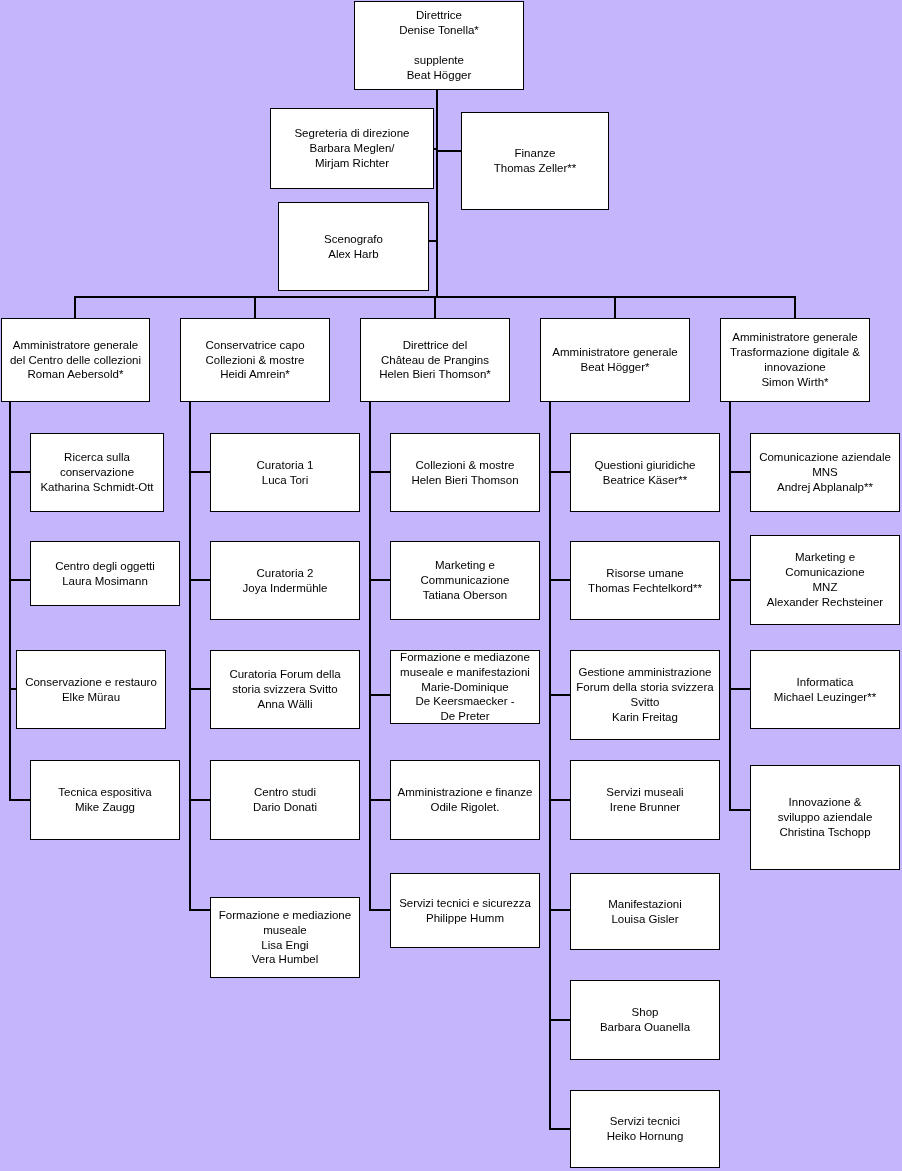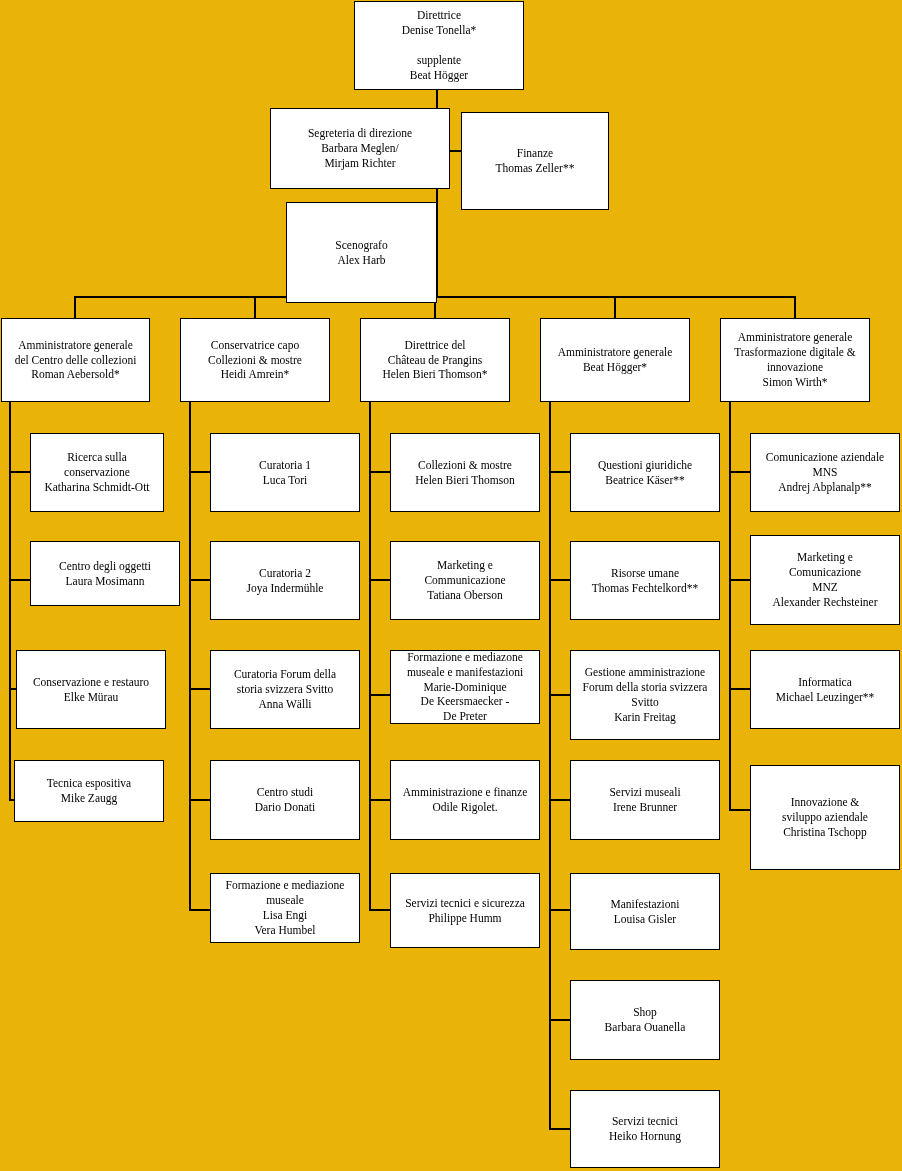--- a/index.html
+++ b/index.html
@@ -1,21 +1,21 @@
 <!DOCTYPE html>
 <html><head>
 <meta charset="utf-8">
 <style>
   * { margin:0; padding:0; box-sizing:border-box; }
   html,body { background:#ffffff; }
   .canvas {
     position:relative;
     width:902px; height:1171px;
-    background:#eab308;
-    font-family:Liberation Serif, serif;
+    background:#c4b5fd;
+    font-family:Liberation Sans, sans-serif;
     color:#000;
     overflow:hidden;
   }
   .box {
     position:absolute;
     border:1.5px solid #000;
     background:#ffffff;
     display:flex;
     align-items:center;
     justify-content:center;
@@ -76,26 +76,26 @@
   <div class="line" style="left:729px;top:471px;width:21px;height:2px"></div>
   <div class="line" style="left:729px;top:579px;width:21px;height:2px"></div>
   <div class="line" style="left:729px;top:688px;width:21px;height:2px"></div>
   <div class="line" style="left:729px;top:809px;width:21px;height:2px"></div>
 
   <div class="box" style="left:354px;top:1px;width:170px;height:89px">Direttrice
 Denise Tonella*
 
 supplente
 Beat Högger</div>
-  <div class="box" style="left:270px;top:108px;width:180px;height:81px">Segreteria di direzione
+  <div class="box" style="left:270px;top:108px;width:164px;height:81px">Segreteria di direzione
 Barbara Meglen/
 Mirjam Richter</div>
   <div class="box" style="left:461px;top:112px;width:148px;height:98px">Finanze
 Thomas Zeller**</div>
-  <div class="box" style="left:286px;top:202px;width:151px;height:101px">Scenografo
+  <div class="box" style="left:278px;top:202px;width:151px;height:89px">Scenografo
 Alex Harb</div>
 
   <div class="box" style="left:1px;top:318px;width:149px;height:84px">Amministratore generale
 del Centro delle collezioni
 Roman Aebersold*</div>
   <div class="box" style="left:180px;top:318px;width:150px;height:84px">Conservatrice capo
 Collezioni &amp; mostre
 Heidi Amrein*</div>
   <div class="box" style="left:360px;top:318px;width:150px;height:84px">Direttrice del
 Château de Prangins
@@ -107,33 +107,33 @@
 innovazione
 Simon Wirth*</div>
 
   <div class="box" style="left:30px;top:433px;width:134px;height:79px">Ricerca sulla
 conservazione
 Katharina Schmidt-Ott</div>
   <div class="box" style="left:30px;top:541px;width:150px;height:65px">Centro degli oggetti
 Laura Mosimann</div>
   <div class="box" style="left:16px;top:650px;width:150px;height:79px">Conservazione e restauro
 Elke Mürau</div>
-  <div class="box" style="left:14px;top:760px;width:150px;height:62px">Tecnica espositiva
+  <div class="box" style="left:30px;top:760px;width:150px;height:80px">Tecnica espositiva
 Mike Zaugg</div>
 
   <div class="box" style="left:210px;top:433px;width:150px;height:79px">Curatoria 1
 Luca Tori</div>
   <div class="box" style="left:210px;top:541px;width:150px;height:79px">Curatoria 2
 Joya Indermühle</div>
   <div class="box" style="left:210px;top:650px;width:150px;height:79px">Curatoria Forum della
 storia svizzera Svitto
 Anna Wälli</div>
   <div class="box" style="left:210px;top:760px;width:150px;height:80px">Centro studi
 Dario Donati</div>
-  <div class="box" style="left:210px;top:873px;width:150px;height:70px">Formazione e mediazione
+  <div class="box" style="left:210px;top:897px;width:150px;height:81px">Formazione e mediazione
 museale
 Lisa Engi
 Vera Humbel</div>
 
   <div class="box" style="left:390px;top:433px;width:150px;height:79px">Collezioni &amp; mostre
 Helen Bieri Thomson</div>
   <div class="box" style="left:390px;top:541px;width:150px;height:79px">Marketing e
 Communicazione
 Tatiana Oberson</div>
   <div class="box" style="left:390px;top:650px;width:150px;height:74px">Formazione e mediazone

